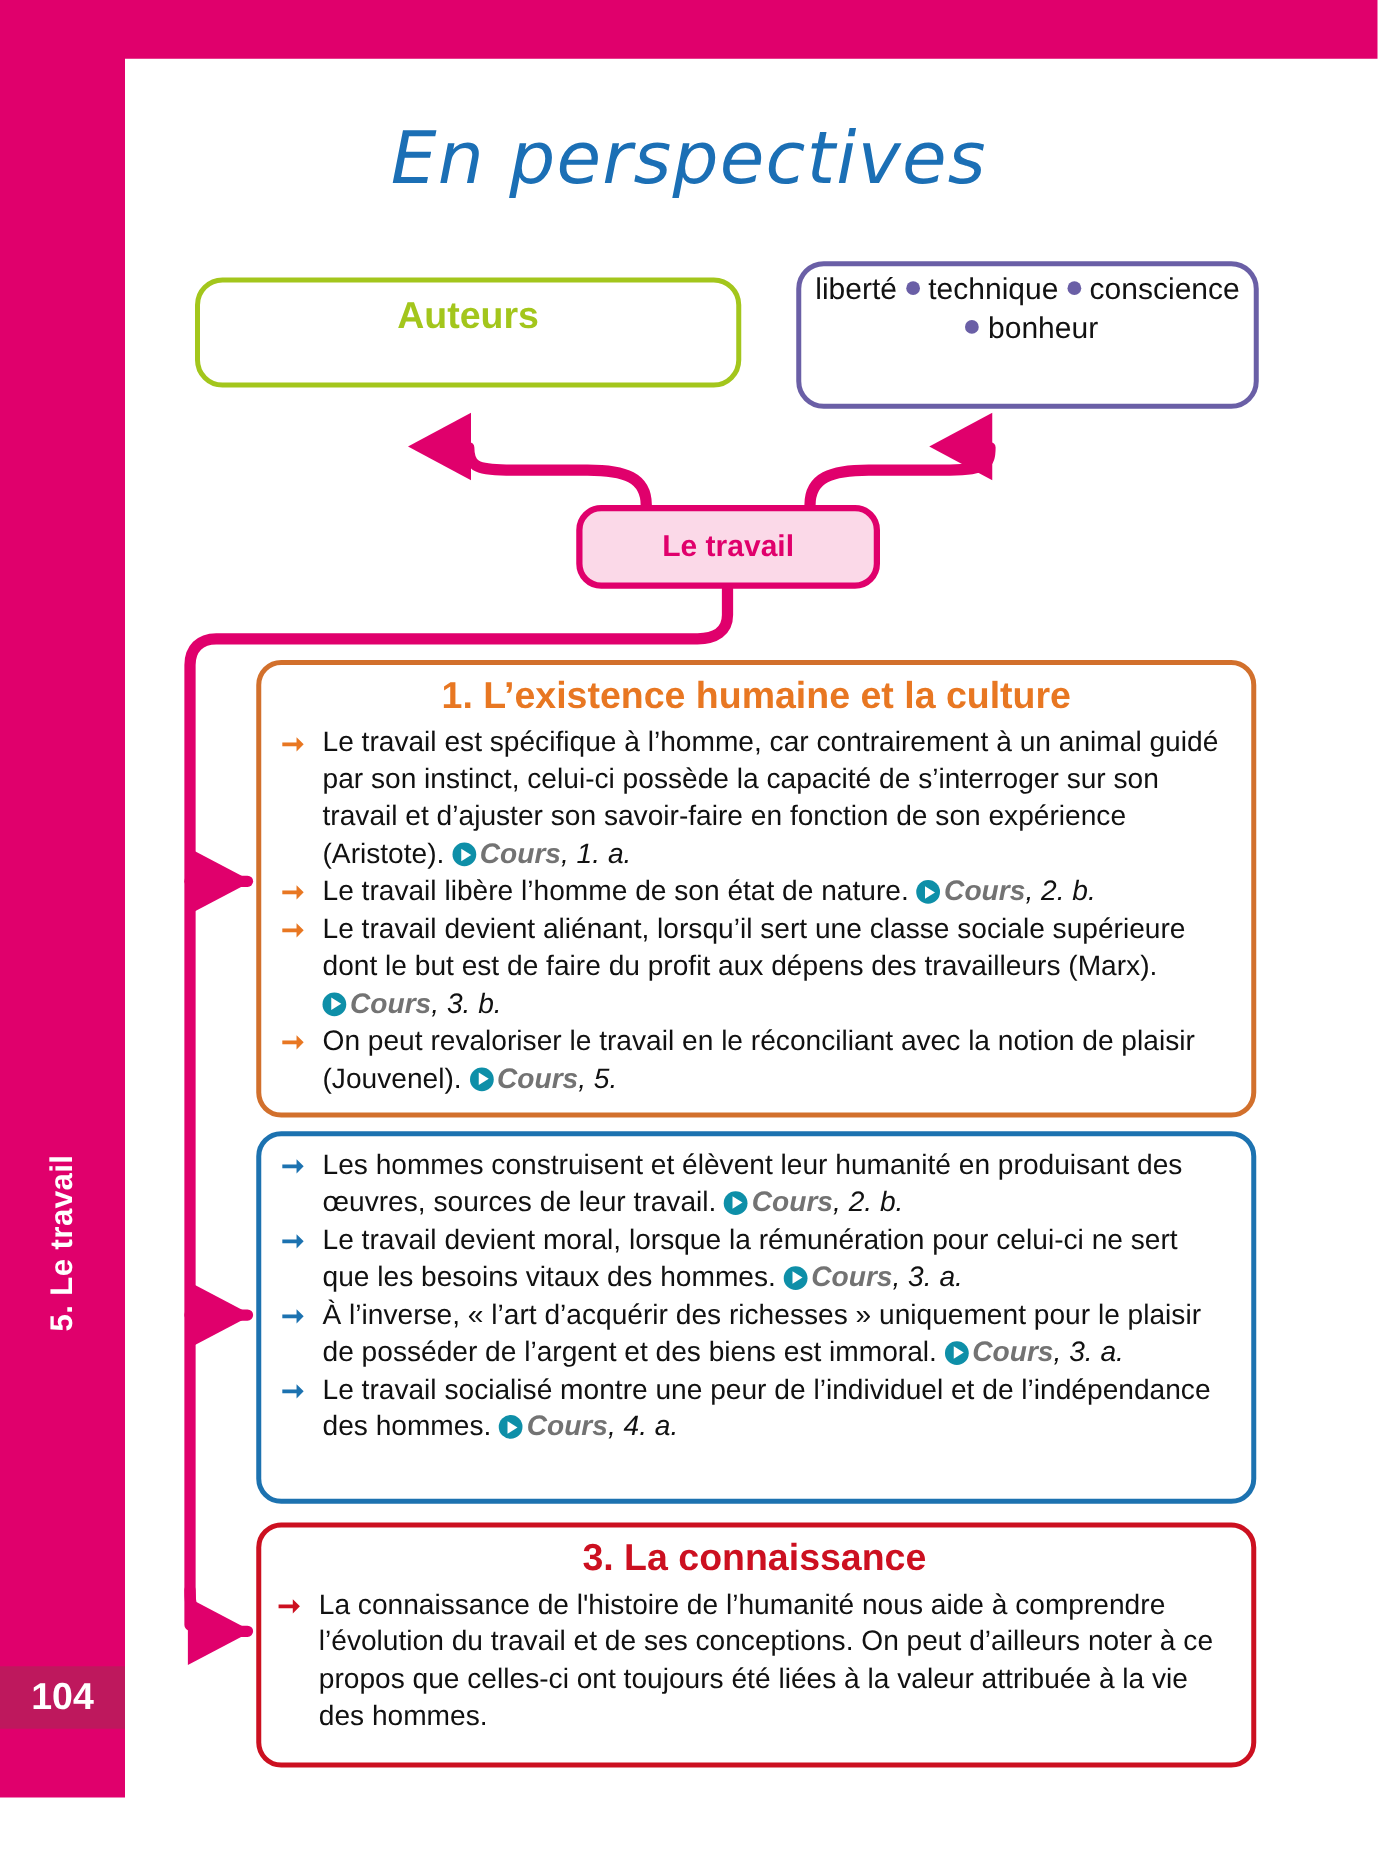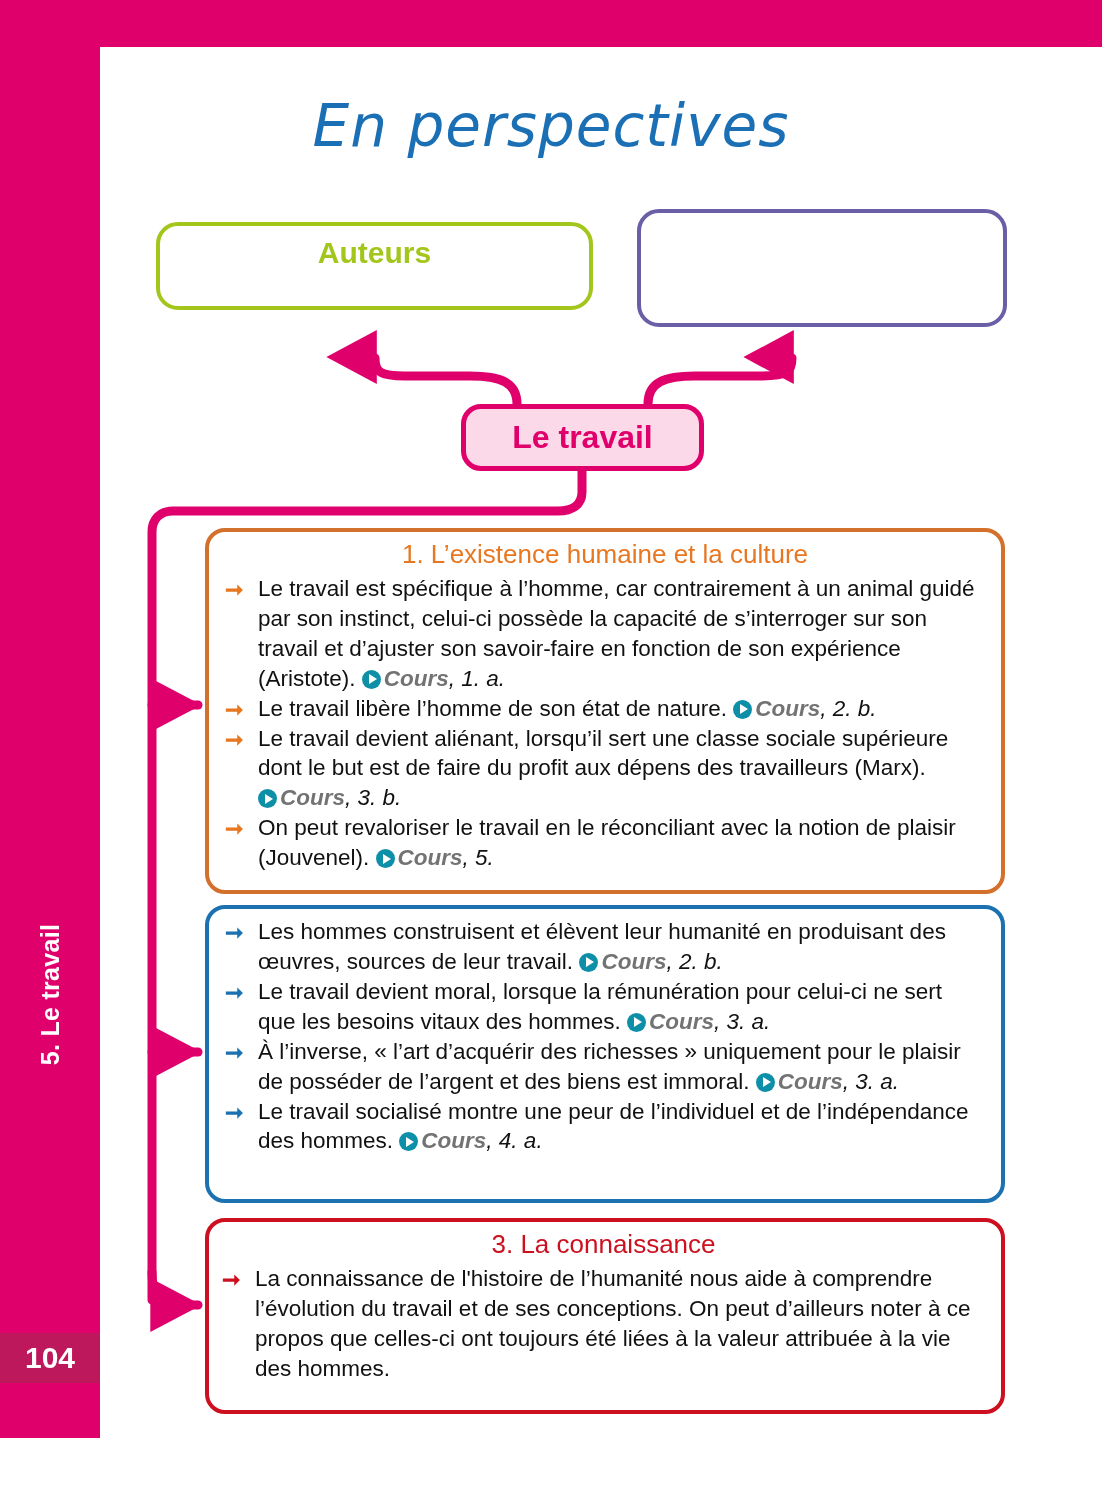--- a/index.html
+++ b/index.html
@@ -130,42 +130,42 @@
     border: 5px solid #E0006C;
     border-radius: 20px;
     background: #FBD9E8;
     display: flex;
     align-items: center;
     justify-content: center;
     box-sizing: border-box;
   }
   .central-node span {
     color: #E0006C;
-    font-size: 32px;
+    font-size: 24px;
     font-weight: bold;
   }
 
   
   .section-box {
     position: absolute;
     left: 205px;
     width: 800px;
     border-radius: 20px;
     background: #ffffff;
     box-sizing: border-box;
     padding: 8px 16px 12px 16px;
   }
   .sec1 { top: 528px; height: 366px; border: 4px solid #D2702C; }
   .sec2 { top: 905px; height: 298px; border: 4px solid #1C72B0; }
   .sec3 { top: 1218px; height: 196px; border: 4px solid #CC1020; padding-left: 13px; }
 
   .section-title {
     text-align: center;
-    font-size: 26px;
-    font-weight: normal;
+    font-size: 30px;
+    font-weight: bold;
     line-height: 1.15;
     margin-bottom: 4px;
   }
   .sec1 .section-title { color: #E87722; }
   .sec2 .section-title { color: #1C72B0; }
   .sec3 .section-title { color: #CC1020; }
 
   .bullet-list { margin: 0; padding: 0; list-style: none; }
   .bullet-item {
     position: relative;
@@ -249,20 +249,23 @@
   <path d="M152,1052 L198,1052" fill="none" stroke="#E0006C" stroke-width="9" stroke-linecap="round" marker-end="url(#arrowRight)"></path>
 
   <path d="M152,1272 C152,1296 160,1305 175,1305 L198,1305" fill="none" stroke="#E0006C" stroke-width="9" stroke-linecap="round" marker-end="url(#arrowRight)"></path>
 </svg>
 
 <div class="top-box box-authors">
   <div class="top-box-title">Auteurs</div>
 </div>
 
 <div class="top-box box-notions">
+  <div class="top-box-items">
+    <span>liberté</span><span class="sep-dot"></span><span>technique</span><span class="sep-dot"></span><span>conscience</span><br><span class="sep-dot"></span><span>bonheur</span>
+  </div>
 </div>
 
 <div class="central-node">
   <span>Le travail</span>
 </div>
 
 <div class="section-box sec1">
   <div class="section-title">1. L’existence humaine et la culture</div>
   <ul class="bullet-list">
     <li class="bullet-item">

